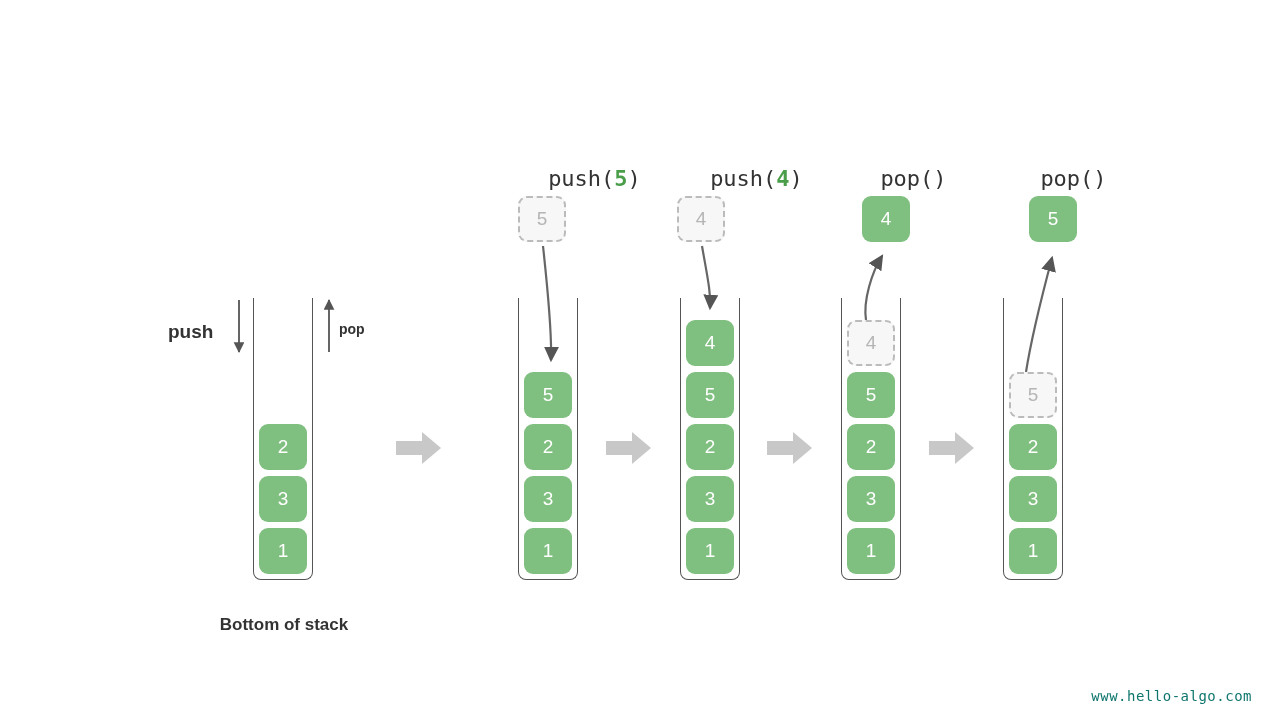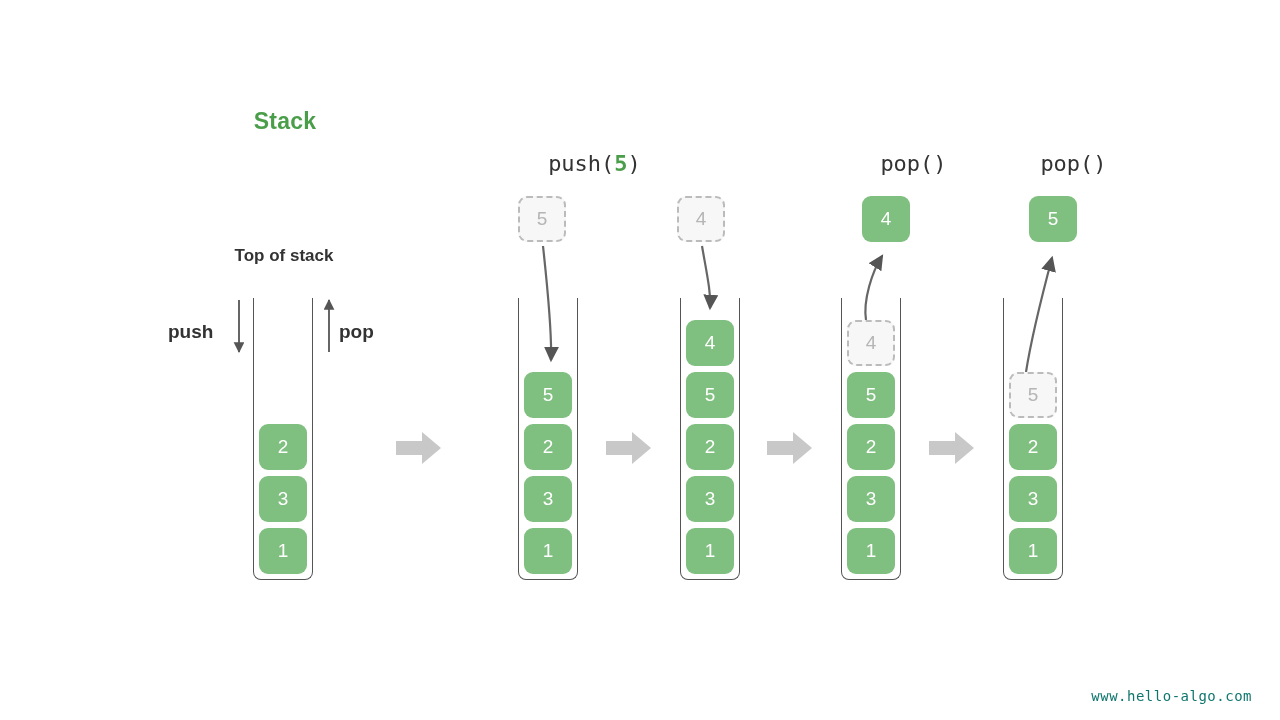--- a/index.html
+++ b/index.html
@@ -48,27 +48,27 @@
   .label-push {
     position: absolute;
     left: 168px; top: 321px;
     font-size: 19px;
     font-weight: bold;
     color: #333333;
   }
   .label-pop {
     position: absolute;
     left: 339px; top: 321px;
-    font-size: 19px;
+    font-size: 14px;
     font-weight: bold;
     color: #333333;
   }
   .op-header {
     position: absolute;
-    top: 126px;
+    top: 141px;
     width: 170px;
     text-align: center;
     font-family: "DejaVu Sans Mono", "Liberation Mono", monospace;
     font-size: 22px;
     color: #333333;
     white-space: pre;
   }
   .op-header .arg { color: #4a9e4a; font-weight: bold; }
 
   .watermark {
@@ -121,22 +121,21 @@
   }
   .block-arrow svg { display: block; }
 
   .vec { position: absolute; left: 0; top: 0; overflow: visible; }
 </style>
 </head>
 <body>
 
 <div id="canvas">
 
-  <div class="title-stack">Stack</div>
-  <div class="label-top">Top of stack</div>
+  <div class="label-bottom">Bottom of stack</div>
   <div class="label-push">push</div>
   <div class="label-pop">pop</div>
 
   <svg class="vec" width="1280" height="720">
     <defs>
       <marker id="ah" markerWidth="7" markerHeight="7" refX="5.4" refY="3" orient="auto">
         <path d="M0,0 L6,3 L0,6 z" fill="#555555"></path>
       </marker>
       <marker id="ah2" markerWidth="8" markerHeight="8" refX="6" refY="3.4" orient="auto">
         <path d="M0,0 L7,3.4 L0,6.8 z" fill="#555555"></path>
@@ -175,20 +174,23 @@
     <div class="cell" style="left:524px; top:476px;">3</div>
     <div class="cell" style="left:524px; top:528px;">1</div>
   </div>
 
   <div class="block-arrow" style="left:606px; top:431px;">
     <svg width="46" height="34" viewBox="0 0 46 34">
         <path d="M0,10 L26,10 L26,1 L45,17 L26,33 L26,24 L0,24 Z" fill="#c8c8c8"></path>
       </svg>
   </div>
 
+  <div class="op-header" style="left:645px;">
+    <span>push(</span><span class="arg">4</span><span>)</span>
+  </div>
   <div class="stack-col">
     <div class="cell ghost" style="left:677px; top:196px;">4</div>
     <svg class="vec" width="1280" height="720">
       <path d="M702,246 C707,275 711,292 710,308" stroke="#666666" stroke-width="2.2" fill="none" marker-end="url(#ah2)"></path>
     </svg>
     <div class="vessel" style="left:680px; top:298px; width:60px; height:282px;"></div>
     <div class="cell" style="left:686px; top:320px;">4</div>
     <div class="cell" style="left:686px; top:372px;">5</div>
     <div class="cell" style="left:686px; top:424px;">2</div>
     <div class="cell" style="left:686px; top:476px;">3</div>

